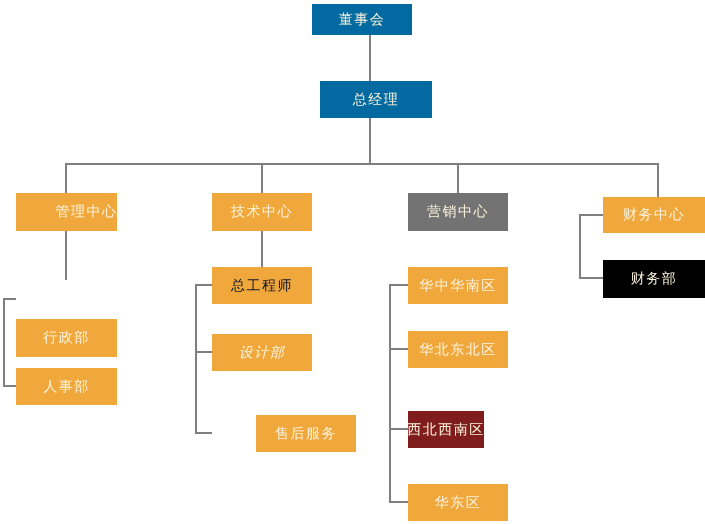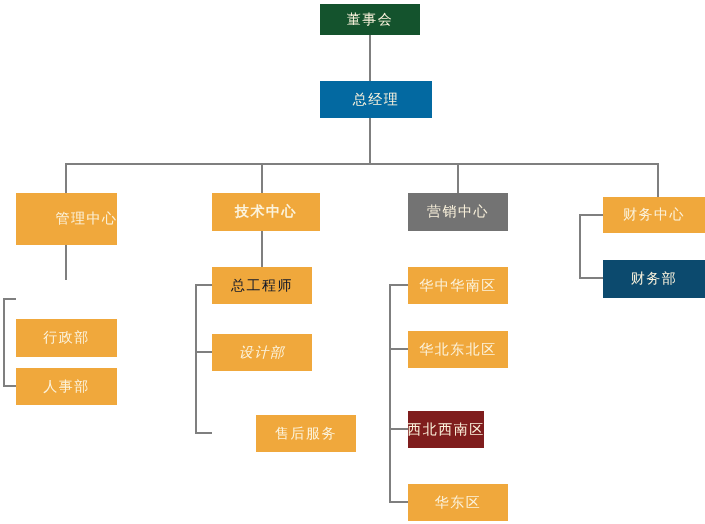--- a/index.html
+++ b/index.html
@@ -51,29 +51,29 @@
     <div class="connector" style="left: 195px; top: 351px; width: 17px; height: 2px; background: rgb(127, 127, 127);"></div>
     <div class="connector" style="left: 195px; top: 432px; width: 17px; height: 2px; background: rgb(127, 127, 127);"></div>
     <div class="connector" style="left: 389px; top: 284px; width: 19px; height: 2px; background: rgb(127, 127, 127);"></div>
     <div class="connector" style="left: 389px; top: 284px; width: 2px; height: 219px; background: rgb(127, 127, 127);"></div>
     <div class="connector" style="left: 389px; top: 348px; width: 19px; height: 2px; background: rgb(127, 127, 127);"></div>
     <div class="connector" style="left: 389px; top: 428px; width: 19px; height: 2px; background: rgb(127, 127, 127);"></div>
     <div class="connector" style="left: 389px; top: 501px; width: 19px; height: 2px; background: rgb(127, 127, 127);"></div>
     <div class="connector" style="left: 579px; top: 214px; width: 24px; height: 2px; background: rgb(127, 127, 127);"></div>
     <div class="connector" style="left: 579px; top: 214px; width: 2px; height: 65px; background: rgb(127, 127, 127);"></div>
     <div class="connector" style="left: 579px; top: 277px; width: 24px; height: 2px; background: rgb(127, 127, 127);"></div>
-    <div class="org-node" style="left: 320px; top: 4px; width: 100px; height: 31px; background: #14532d; color: rgb(251, 243, 221);">董事会</div>
+    <div class="org-node" style="left: 312px; top: 4px; width: 100px; height: 31px; background: #0369a1; color: rgb(251, 243, 221);">董事会</div>
     <div class="org-node" style="left: 320px; top: 81px; width: 112px; height: 37px; background: #0369a1; color: rgb(251, 243, 221);">总经理</div>
-    <div class="org-node" style="left: 16px; top: 193px; width: 101px; height: 52px; background: rgb(240, 168, 60); color: rgb(251, 243, 221); padding-left: 40px;">管理中心</div>
-    <div class="org-node" style="left: 212px; top: 193px; width: 108px; height: 38px; background: rgb(240, 168, 60); color: rgb(251, 243, 221); font-weight: bold;">技术中心</div>
+    <div class="org-node" style="left: 16px; top: 193px; width: 101px; height: 38px; background: rgb(240, 168, 60); color: rgb(251, 243, 221); padding-left: 40px;">管理中心</div>
+    <div class="org-node" style="left: 212px; top: 193px; width: 100px; height: 38px; background: rgb(240, 168, 60); color: rgb(251, 243, 221);">技术中心</div>
     <div class="org-node" style="left: 408px; top: 193px; width: 100px; height: 38px; background: #737373; color: rgb(251, 243, 221);">营销中心</div>
     <div class="org-node" style="left: 603px; top: 197px; width: 102px; height: 36px; background: rgb(240, 168, 60); color: rgb(251, 243, 221);">财务中心</div>
     <div class="org-node" style="left: 16px; top: 280px; width: 101px; height: 38px; background: rgb(240, 168, 60); color: rgb(251, 243, 221); margin-top: 39px;">行政部</div>
     <div class="org-node" style="left: 16px; top: 368px; width: 101px; height: 37px; background: rgb(240, 168, 60); color: rgb(251, 243, 221);">人事部</div>
     <div class="org-node" style="left: 212px; top: 267px; width: 100px; height: 37px; background: rgb(240, 168, 60); color: #0f172a;">总工程师</div>
     <div class="org-node" style="left: 212px; top: 334px; width: 100px; height: 37px; background: rgb(240, 168, 60); color: rgb(251, 243, 221); font-style: italic;">设计部</div>
     <div class="org-node" style="left: 212px; top: 415px; width: 100px; height: 37px; background: rgb(240, 168, 60); color: rgb(251, 243, 221); margin-left: 44px;">售后服务</div>
     <div class="org-node" style="left: 408px; top: 267px; width: 100px; height: 37px; background: rgb(240, 168, 60); color: rgb(251, 243, 221);">华中华南区</div>
     <div class="org-node" style="left: 408px; top: 331px; width: 100px; height: 37px; background: rgb(240, 168, 60); color: rgb(251, 243, 221);">华北东北区</div>
     <div class="org-node" style="left: 408px; top: 411px; width: 76px; height: 37px; background: #7f1d1d; color: rgb(251, 243, 221);">西北西南区</div>
     <div class="org-node" style="left: 408px; top: 484px; width: 100px; height: 37px; background: rgb(240, 168, 60); color: rgb(251, 243, 221);">华东区</div>
-    <div class="org-node" style="left: 603px; top: 260px; width: 102px; height: 38px; background: #0c4a6e; color: rgb(251, 243, 221);">财务部</div>
+    <div class="org-node" style="left: 603px; top: 260px; width: 102px; height: 38px; background: #000000; color: rgb(251, 243, 221);">财务部</div>
   </div>
 
 </body></html>

